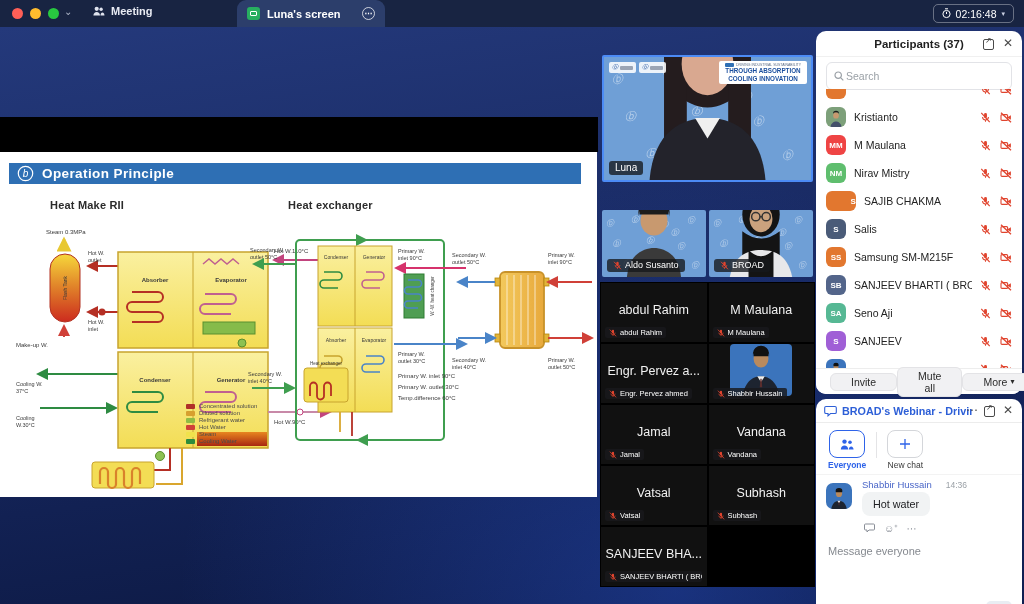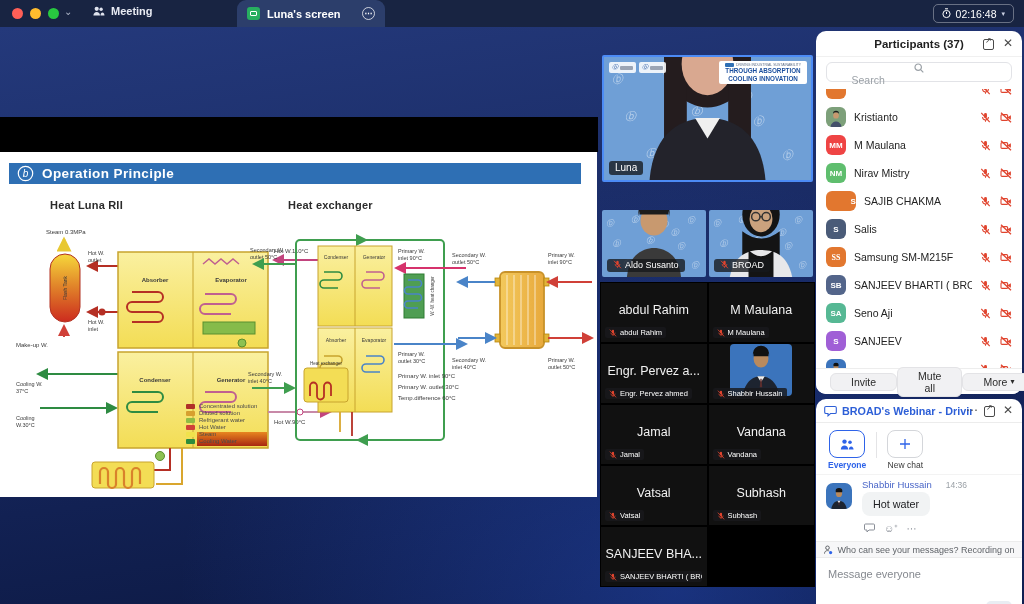--- a/index.html
+++ b/index.html
@@ -36,21 +36,21 @@
   .dg{position:absolute;left:0;top:64px;}
   .dg text{fill:#3a3a3a;}
   .t45{font-size:4.5px}.t5{font-size:5px}.t55{font-size:5.5px}.t6{font-size:6px}
   .w{fill:#fff}.mid{text-anchor:middle}.qd{fill:#96591f;font-size:6px;text-anchor:middle;font-weight:bold}.rd{fill:#c0392b}
 
   
   .vtile{position:absolute;overflow:hidden;background:#6f9fd6;}
   .speaker{left:602px;top:28px;width:211px;height:127px;border:2px solid #4c8bf5;border-radius:2px;}
   .thumb{top:183px;width:104px;height:67px;border-radius:2px;}
   .pat{position:absolute;color:rgba(255,255,255,.5);font-style:italic;pointer-events:none;}
-  .vtag{position:absolute;left:5px;bottom:5px;background:rgba(22,24,28,.78);color:#fff;border-radius:3px;padding:1px 6px 2px;font-size:9px;display:flex;align-items:flex-start;gap:3px;z-index:4;}
+  .vtag{position:absolute;left:5px;bottom:5px;background:rgba(22,24,28,.78);color:#fff;border-radius:3px;padding:1px 6px 2px;font-size:9px;display:flex;align-items:flex-end;gap:3px;z-index:4;}
   .banner{position:absolute;right:4px;top:4px;width:88px;background:#fff;border-radius:2px;padding:2px 3px;z-index:4;text-align:center;}
   .banner .b0{font-size:3.5px;color:#5a6b86;display:flex;align-items:center;gap:2px;justify-content:center;}
   .banner .chip{width:9px;height:4px;background:#2e6fb4;border-radius:1px;display:inline-block;}
   .banner .b1{font-size:6.3px;font-weight:700;color:#1a4e9e;line-height:7.5px;}
   .badges{position:absolute;left:5px;top:5px;display:flex;gap:3px;z-index:4;}
   .badge{background:rgba(255,255,255,.88);border-radius:2px;padding:1px 3px;display:flex;align-items:center;gap:2px;}
   .badge .bg1{color:#1a4e9e;font-size:6px;font-style:italic;}
   .badge .bar{width:13px;height:4px;background:#9aa4b4;border-radius:1px;}
 
   
@@ -61,21 +61,21 @@
   .gphoto{position:absolute;left:50%;top:44%;transform:translate(-50%,-50%);width:62px;height:52px;border-radius:4px;overflow:hidden;}
 
   
   .panel{position:absolute;left:816px;width:206px;background:#fff;border-radius:10px;}
   .pp{top:4px;height:363px;}
   .pp-h{position:relative;height:26px;border-bottom:1px solid #f0f0f0;display:flex;align-items:center;justify-content:center;}
   .pp-h .t{font-size:11.5px;font-weight:700;color:#1f1f1f;}
   .hic{position:absolute;top:6px;color:#4a4a4a;font-size:12px;line-height:13px;cursor:pointer;}
   .popout{width:11px;height:11px;border:1.4px solid #4a4a4a;border-radius:2px;position:absolute;top:8px;}
   .popout:after{content:"↗";position:absolute;left:1px;top:-4px;font-size:8px;color:#4a4a4a;}
-  .srch{margin:5px 10px;height:20px;border:1px solid #e2e3e7;border-radius:6px;display:flex;align-items:center;padding:0 7px;flex-direction:column;}
+  .srch{margin:5px 10px;height:28px;border:1px solid #e2e3e7;border-radius:6px;display:flex;align-items:center;padding:0 7px;}
   .srch input{border:0;outline:0;flex:1;font-size:10.5px;color:#333;background:transparent;}
   .srch input::placeholder{color:#9aa0a6;}
   .plist{position:absolute;left:0;right:0;top:58px;bottom:26px;overflow:hidden;}
   .prow{display:flex;align-items:center;height:28px;padding:0 10px;gap:8px;}
   .pav{width:20px;height:20px;border-radius:6px;flex:none;color:#fff;font-size:8px;font-weight:700;display:flex;align-items:center;justify-content:center;overflow:hidden;position:relative;}
   .pname{flex:1;font-size:10.5px;color:#232323;white-space:nowrap;overflow:hidden;}
   .picons{display:flex;gap:9px;align-items:center;}
   .pfoot{position:absolute;left:0;right:0;bottom:0;height:26px;background:#fff;border-top:1px solid #ededed;border-radius:0 0 10px 10px;display:flex;align-items:center;justify-content:space-around;padding:0 14px;}
   .pbtn{background:#f1f1f3;border:1px solid #e3e3e6;border-radius:6px;padding:2px 20px;font-size:10.5px;color:#2b2b2b;cursor:pointer;display:flex;gap:3px;align-items:center;}
 
@@ -156,21 +156,21 @@
     <div class="slide">
       <div class="slide-h">
         <span class="icn">
           <svg width="17" height="17" viewBox="0 0 17 17">
               <circle cx="8.5" cy="8.5" r="7.2" fill="none" stroke="#fff" stroke-width="1.2"></circle>
               <text x="8.5" y="12" text-anchor="middle" font-size="10" font-style="italic" fill="#fff" font-family="Liberation Serif,serif">b</text>
             </svg>
         </span>
         <span class="ttl">Operation Principle</span>
       </div>
-      <div class="heading" style="left:50px;top:47px">Heat Luna RII</div>
+      <div class="heading" style="left:50px;top:47px">Heat Make RII</div>
       <div class="heading" style="left:288px;top:47px">Heat exchanger</div>
 
       <svg class="dg" width="596" height="278" viewBox="0 0 596 278">
         <defs>
           <marker id="mDR" markerWidth="7" markerHeight="7" refX="5" refY="3" orient="auto">
               <path d="M0,0L6,3L0,6Z" fill="#b52f24"></path>
             </marker>
           <marker id="mRED" markerWidth="7" markerHeight="7" refX="5" refY="3" orient="auto">
               <path d="M0,0L6,3L0,6Z" fill="#d04038"></path>
             </marker>
@@ -770,21 +770,21 @@
               <span class="icn">
                 <svg width="12" height="11" viewBox="0 0 12 11">
                   <rect x="1" y="2.6" width="6.6" height="5.8" rx="1" fill="none" stroke="#e0442e" stroke-width="1.1"></rect>
                   <path d="M7.9 4.9l3-1.7v4.6l-3-1.7z" fill="#e0442e"></path>
                   <path d="M1 .8l10 9.4" stroke="#e0442e" stroke-width="1.3"></path>
                 </svg>
               </span>
             </span>
           </div>
           <div class="prow">
-            <span class="pav" style="background: rgb(226, 119, 47); font-family: Liberation Serif, serif;">SS</span>
+            <span class="pav" style="background: rgb(226, 119, 47);">SS</span>
             <span class="pname">Samsung SM-M215F</span>
             <span class="picons">
               <span class="icn">
                 <svg width="11" height="11" viewBox="0 0 12 12">
                   <g stroke="#e0442e" fill="none" stroke-width="1.1">
                     <rect x="4.4" y="1" width="3.2" height="5.8" rx="1.6" fill="#e0442e" stroke="none"></rect>
                     <path d="M2.8 5.4a3.2 3.2 0 0 0 6.4 0M6 8.6v1.9"></path>
                     <path d="M1.4 1l9.2 10" stroke-width="1.3"></path>
                   </g>
                 </svg>
@@ -968,30 +968,20 @@
         <div class="macts">
           <span class="icn">
             <svg width="11" height="10" viewBox="0 0 11 10">
                 <path d="M1.5 1h8a1 1 0 0 1 1 1v4a1 1 0 0 1-1 1H5l-2 2V7H1.5a1 1 0 0 1-1-1V2a1 1 0 0 1 1-1z" fill="none" stroke="#8a8f98" stroke-width="1"></path>
               </svg>
           </span>
           <span>☺⁺</span>
           <span>⋯</span>
         </div>
       </div>
-      <div class="notice">
-        <span class="icn">
-          <svg width="10" height="10" viewBox="0 0 10 10">
-              <circle cx="4.5" cy="2.8" r="1.8" fill="none" stroke="#5f6368"></circle>
-              <path d="M1.5 8.6c0-1.9 1.3-3 3-3 .6 0 1.2.15 1.7.45" fill="none" stroke="#5f6368"></path>
-              <circle cx="7.6" cy="7.6" r="1.6" fill="#2e63e9"></circle>
-            </svg>
-        </span>
-        <span>Who can see your messages? Recording on</span>
-      </div>
       <div class="cin">
         <input placeholder="Message everyone" style="">
       </div>
       <div class="ctools">
         <span class="fmt">T</span>
 
         <span class="send">
           
         </span>
       </div>

